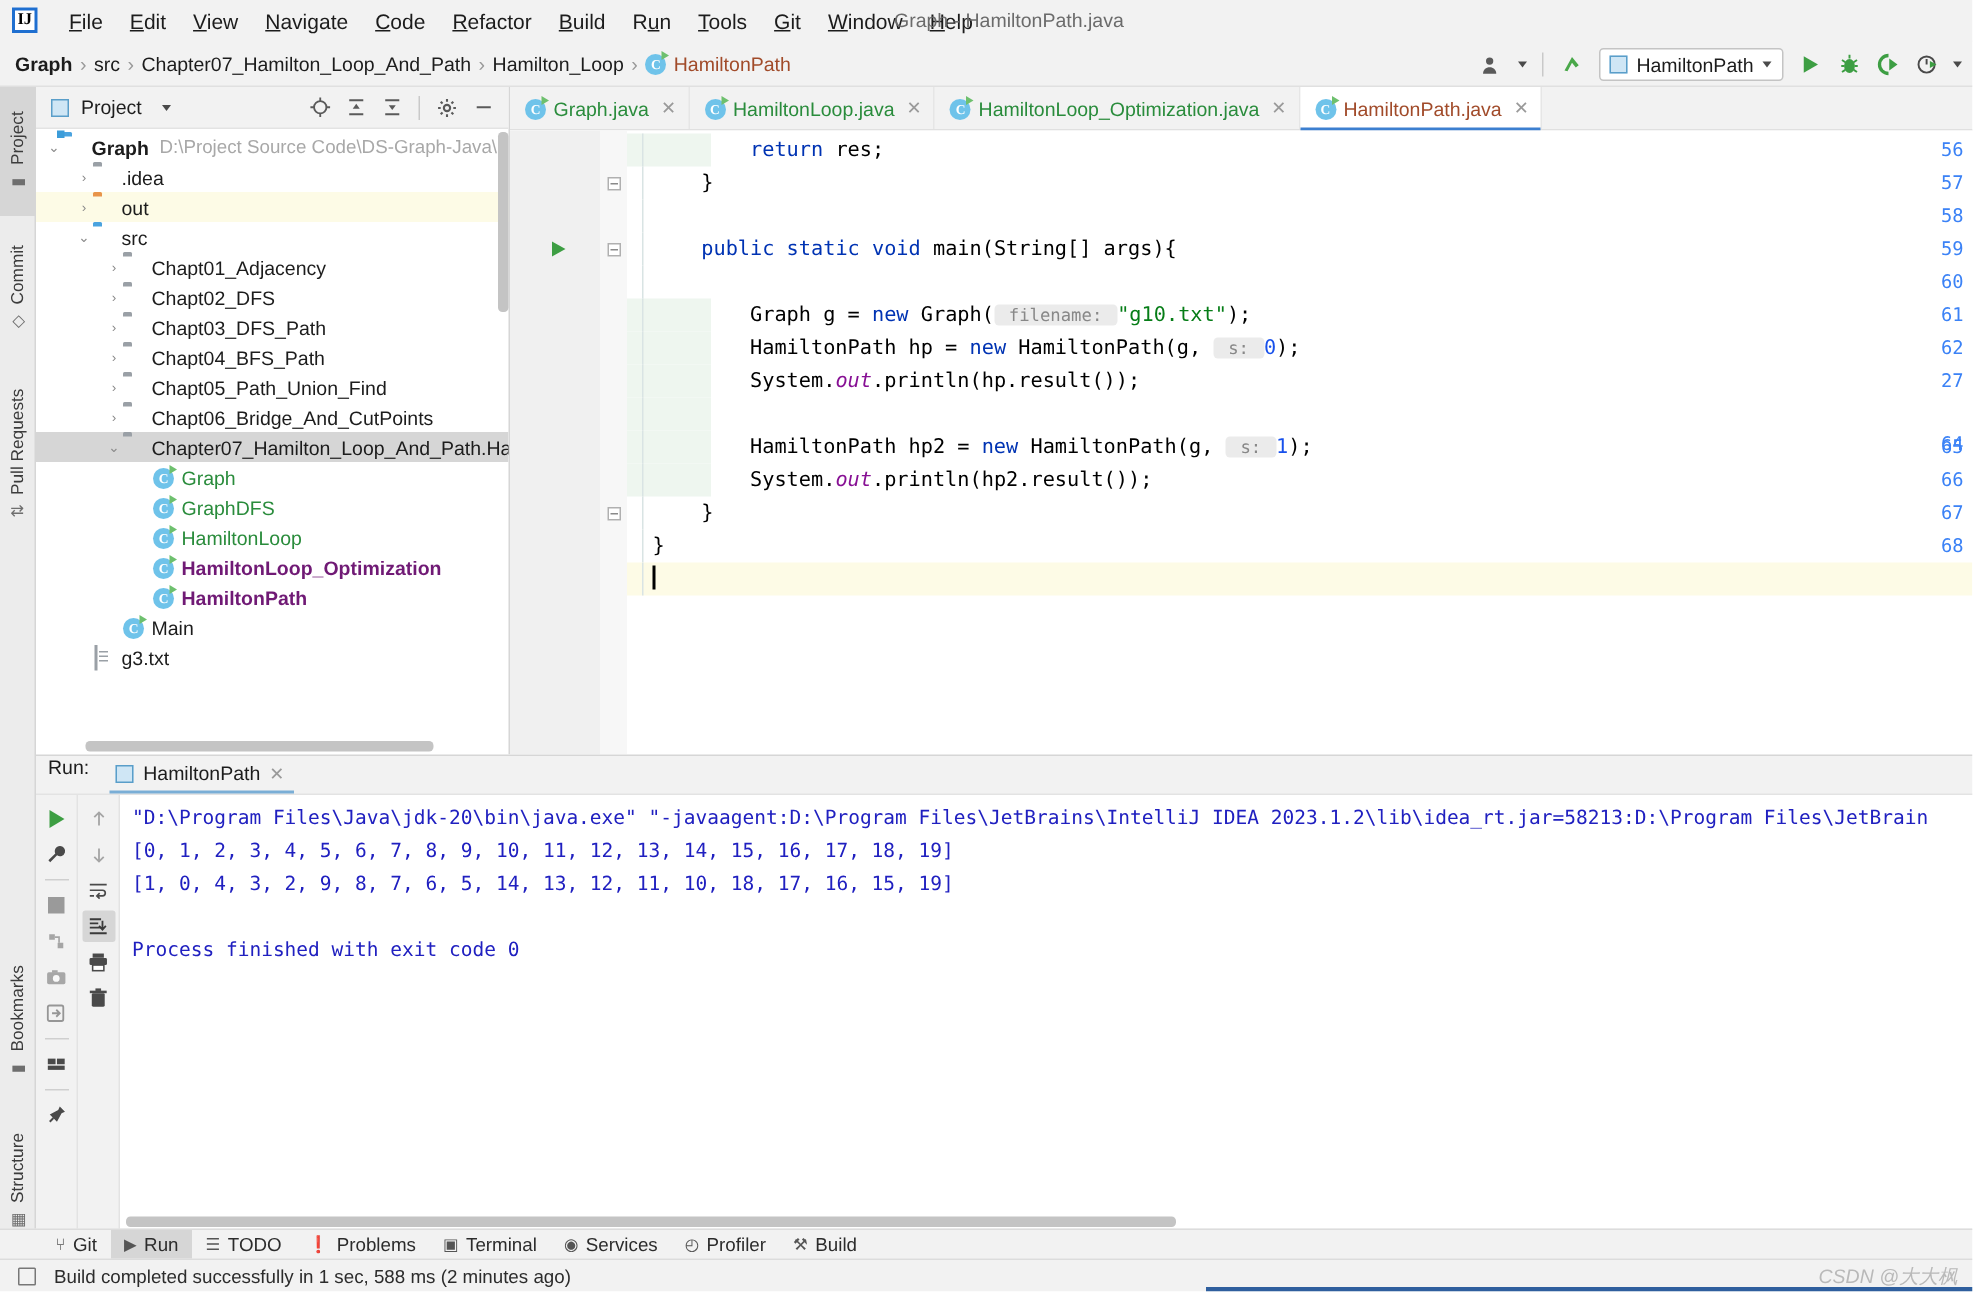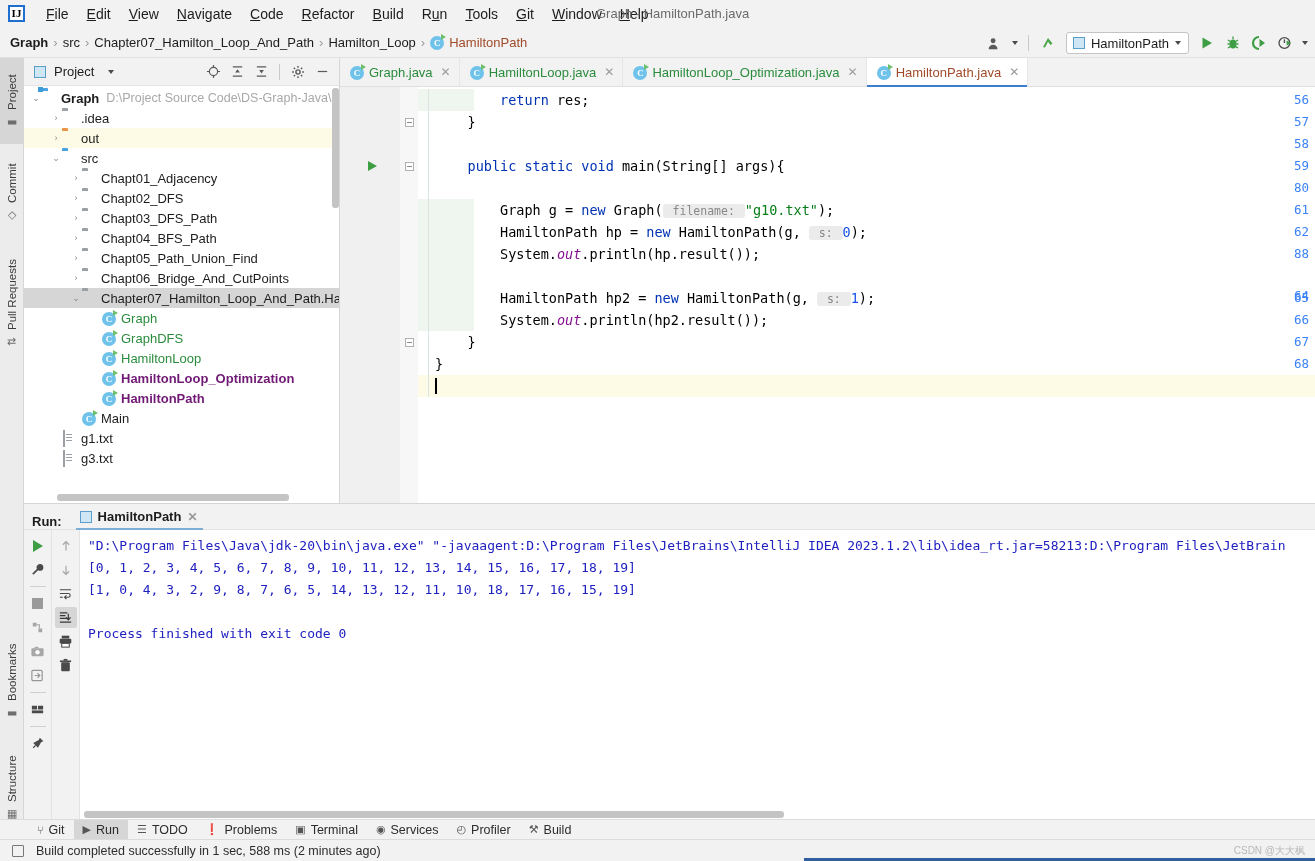--- a/index.html
+++ b/index.html
@@ -214,22 +214,22 @@
   .method-accent {
     position: absolute; left: 78px; width: 56px; background: #eef6ef;
   }
 
   
   .run-window {
     position: absolute; left: 24px; top: 503px; width: 1291px; height: 318px;
     background: #ffffff; border-top: 1px solid #d6d6d6;
   }
   .run-header {
-    height: 26px; background: #f2f2f2; display: flex; align-items: flex-end;
-    padding-left: 8px; border-bottom: 1px solid #e3e3e3; font-weight: bold;
+    height: 26px; background: #f2f2f2; display: flex; align-items: flex-start;
+    padding-left: 8px; border-bottom: 1px solid #e3e3e3;
   }
   .run-label { font-size: 13px; color: #1c1c1c; margin-right: 14px; }
   .run-tab {
     display: flex; align-items: center; gap: 6px; font-size: 13px;
     color: #1c1c1c; position: relative; padding: 4px 6px 5px 4px; cursor: default;
   }
   .run-tab::after { content:""; position:absolute; left:0; right:0; bottom:-1px;
     height:2px; background:#7aaed6; }
   .run-tab .x { color: #9a9a9a; font-size: 12px; }
 
@@ -277,22 +277,22 @@
   .sb-item .gi { font-size: 11px; color: #555; }
 
   .statusbar {
     position: absolute; left: 0; bottom: 0; width: 1315px; height: 22px;
     background: #f2f2f2; display: flex; align-items: center;
     border-top: 1px solid #dcdcdc;
   }
   .sbar-icon { width: 12px; height: 12px; border: 1px solid #777;
     margin-left: 12px; border-radius: 1px; }
   .sbar-text { font-size: 12.5px; color: #2c2c2c; margin-left: 12px; }
-  .watermark { margin-left: auto; margin-right: 10px; font-size: 10px;
-    color: #b9b9b9; }
+  .watermark { margin-left: auto; margin-right: 10px; font-size: 13px;
+    color: #b9b9b9; font-style: italic; }
   .bottom-accent { position: absolute; left: 804px; bottom: 0; width: 511px;
     height: 3px; background: #2f5f9e; }
 </style>
 </head>
 <body>
 
 <div id="app">
 
   <div class="menubar">
     <div class="ij-logo">IJ</div>
@@ -535,25 +535,20 @@
         <div class="row" style="padding-left: 46px;">
           <span class="arrow"></span>
           <span class="ico">
             <span class="cls-ico">C</span>
           </span>
           <span class="lbl ">Main</span>
         </div>
         <div class="row" style="padding-left: 26px;">
           <span class="arrow"></span>
           <span class="ico"><span class="file-ico"></span></span>
-          <span class="lbl ">g1.txt</span>
-        </div>
-        <div class="row" style="padding-left: 26px;">
-          <span class="arrow"></span>
-          <span class="ico"><span class="file-ico"></span></span>
           <span class="lbl ">g3.txt</span>
         </div>
       </div>
     <div class="pp-scroll"></div>
     <div class="pp-hscroll"></div>
   </div>
 
   <div class="editor-area">
     <div class="tabbar" id="tabbar">
         <div class="etab">
@@ -582,26 +577,26 @@
       <div class="fold-col"></div>
       <div id="gutter-marks">
           <div class="lnum" style="top: 5px;">56</div>
           <div class="method-accent" style="top: 2px; height: 22px;"></div>
           <div class="lnum" style="top: 27px;">57</div>
           <div class="foldmark" style="top: 31px;"></div>
           <div class="lnum" style="top: 49px;">58</div>
           <div class="lnum" style="top: 71px;">59</div>
           <div class="runmark" style="top: 74px;"></div>
           <div class="foldmark" style="top: 75px;"></div>
-          <div class="lnum" style="top: 93px;">80</div>
+          <div class="lnum" style="top: 93px;">60</div>
           <div class="lnum" style="top: 115px;">61</div>
           <div class="method-accent" style="top: 112px; height: 22px;"></div>
           <div class="lnum" style="top: 137px;">62</div>
           <div class="method-accent" style="top: 134px; height: 22px;"></div>
-          <div class="lnum" style="top: 159px;">88</div>
+          <div class="lnum" style="top: 159px;">27</div>
           <div class="method-accent" style="top: 156px; height: 22px;"></div>
           <div class="lnum" style="top: 181px; margin-top: 20px;">64</div>
           <div class="method-accent" style="top: 178px; height: 22px;"></div>
           <div class="lnum" style="top: 203px;">65</div>
           <div class="method-accent" style="top: 200px; height: 22px;"></div>
           <div class="lnum" style="top: 225px;">66</div>
           <div class="method-accent" style="top: 222px; height: 22px;"></div>
           <div class="lnum" style="top: 247px;">67</div>
           <div class="foldmark" style="top: 251px;"></div>
           <div class="lnum" style="top: 269px;">68</div>

